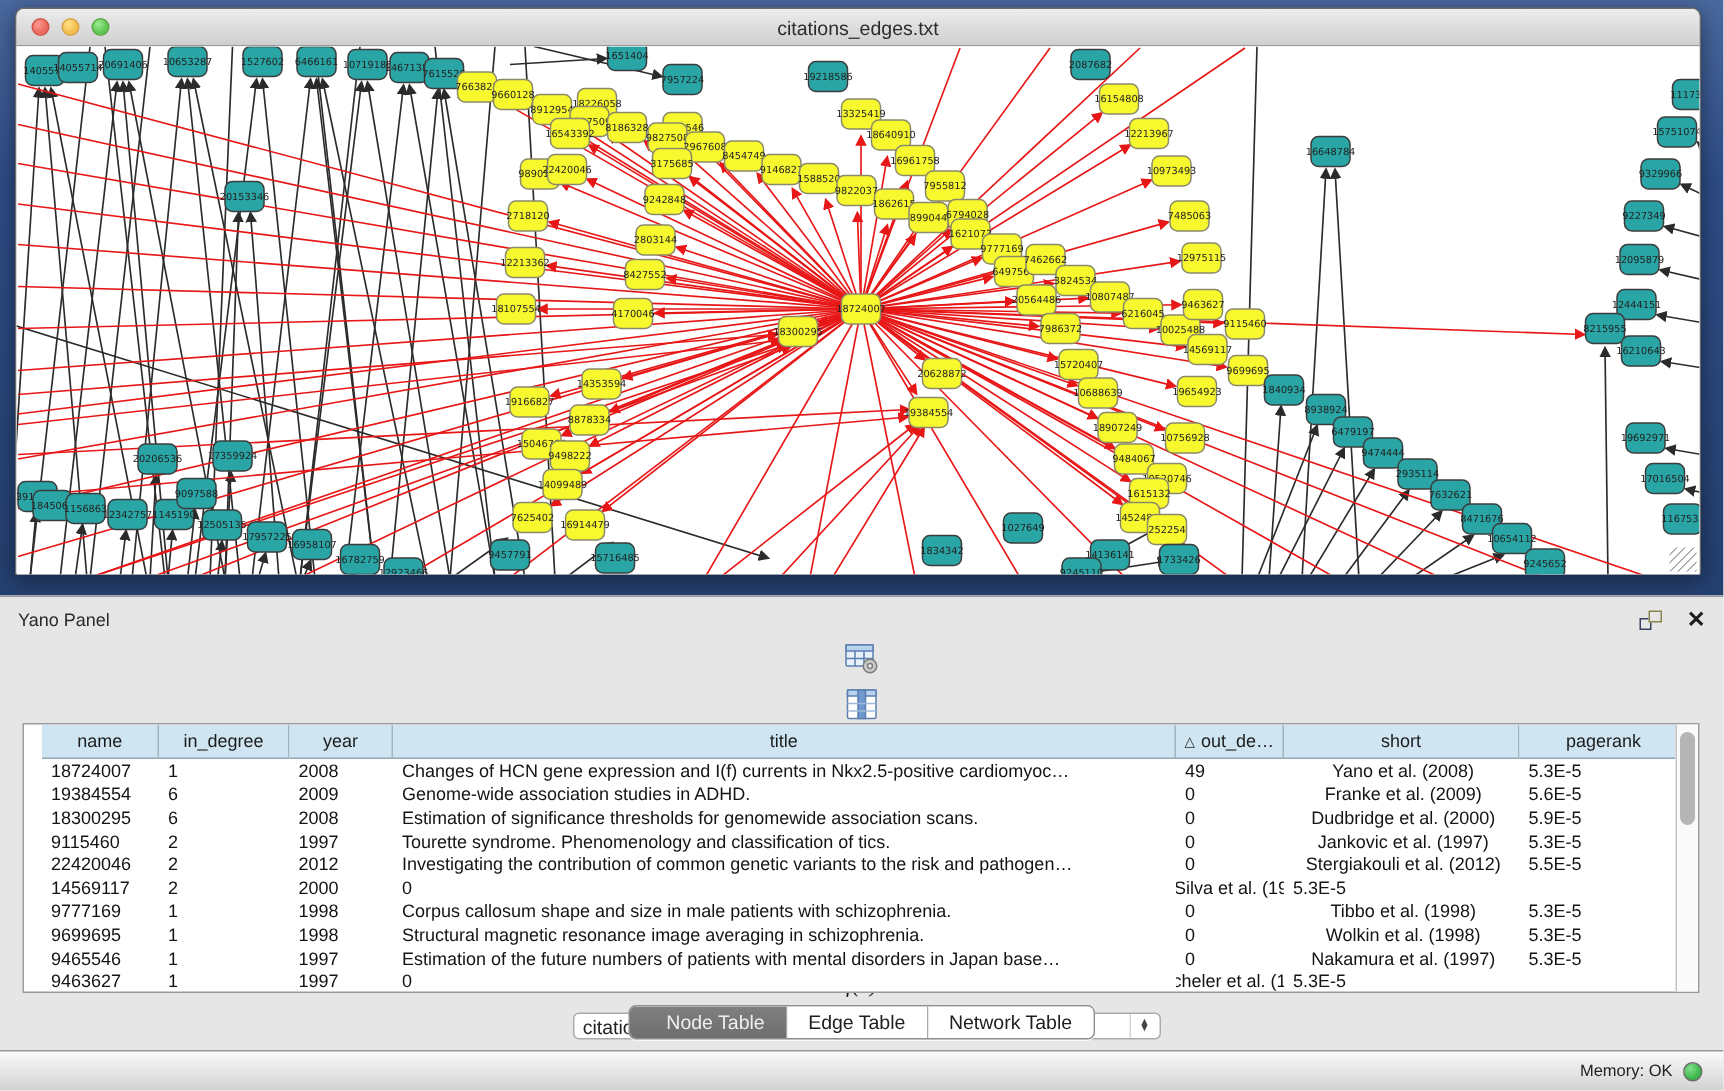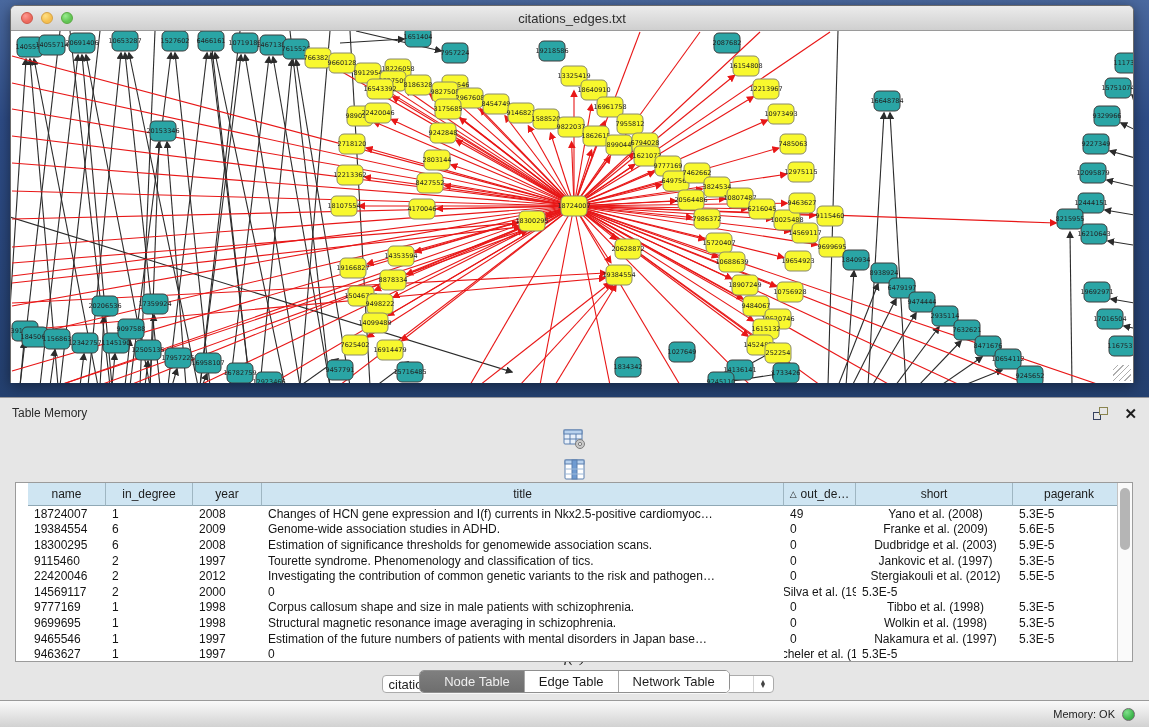--- a/index.html
+++ b/index.html
@@ -785,21 +785,21 @@
             </g>
           </g>
       </svg>
       <div class="grip"></div>
     </div>
   </div>
 </div>
 
 <div class="panel">
   <div class="panel-hd">
-    <span class="panel-title">Table Memory</span>
+    <span class="panel-title">Yano Panel</span>
     <span class="sp"></span>
     <span class="float-ic">
         <span class="b1"></span>
         <span class="b2"></span>
       </span>
     <span class="close-ic">✕</span>
   </div>
 
   <div class="toolbar">
     <button class="tbtn" title="">
@@ -917,21 +917,21 @@
             <div class="td">0</div>
             <div class="td center">Franke et al. (2009)</div>
             <div class="td">5.6E-5</div>
           </div>
           <div class="trow">
             <div class="td">18300295</div>
             <div class="td">6</div>
             <div class="td">2008</div>
             <div class="td">Estimation of significance thresholds for genomewide association scans.</div>
             <div class="td">0</div>
-            <div class="td center">Dudbridge et al. (2003)</div>
+            <div class="td center">Dudbridge et al. (2000)</div>
             <div class="td">5.9E-5</div>
           </div>
           <div class="trow">
             <div class="td">9115460</div>
             <div class="td">2</div>
             <div class="td">1997</div>
             <div class="td">Tourette syndrome. Phenomenology and classification of tics.</div>
             <div class="td">0</div>
             <div class="td center">Jankovic et al. (1997)</div>
             <div class="td">5.3E-5</div>

